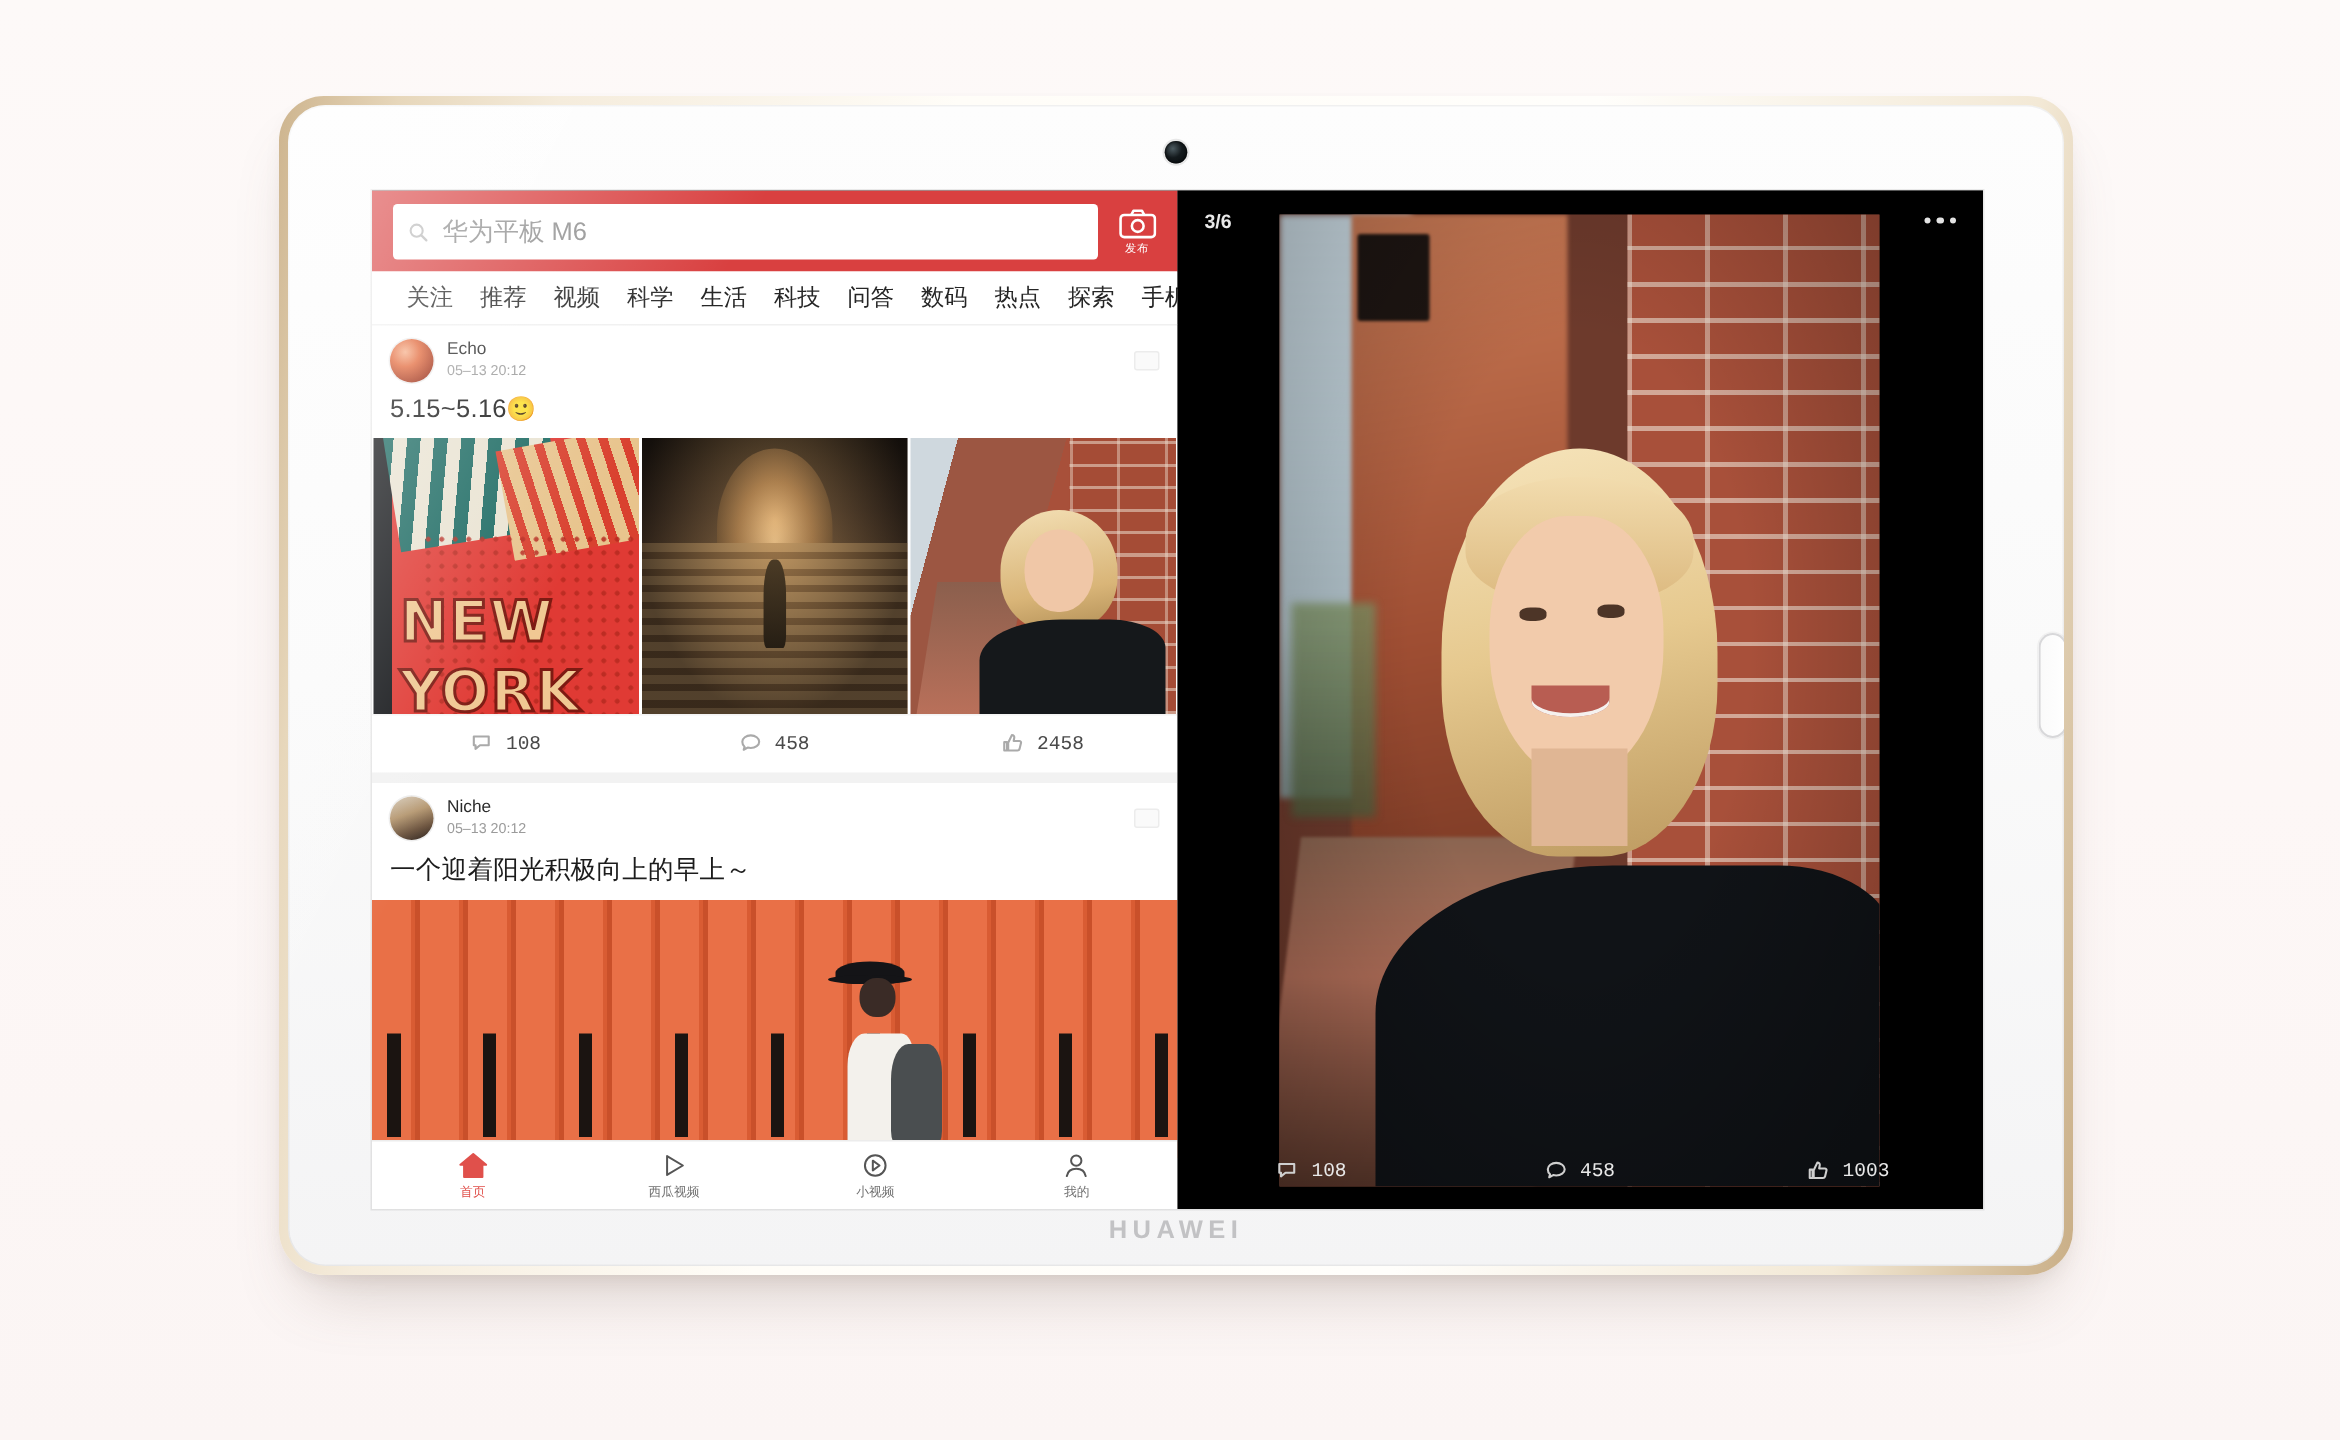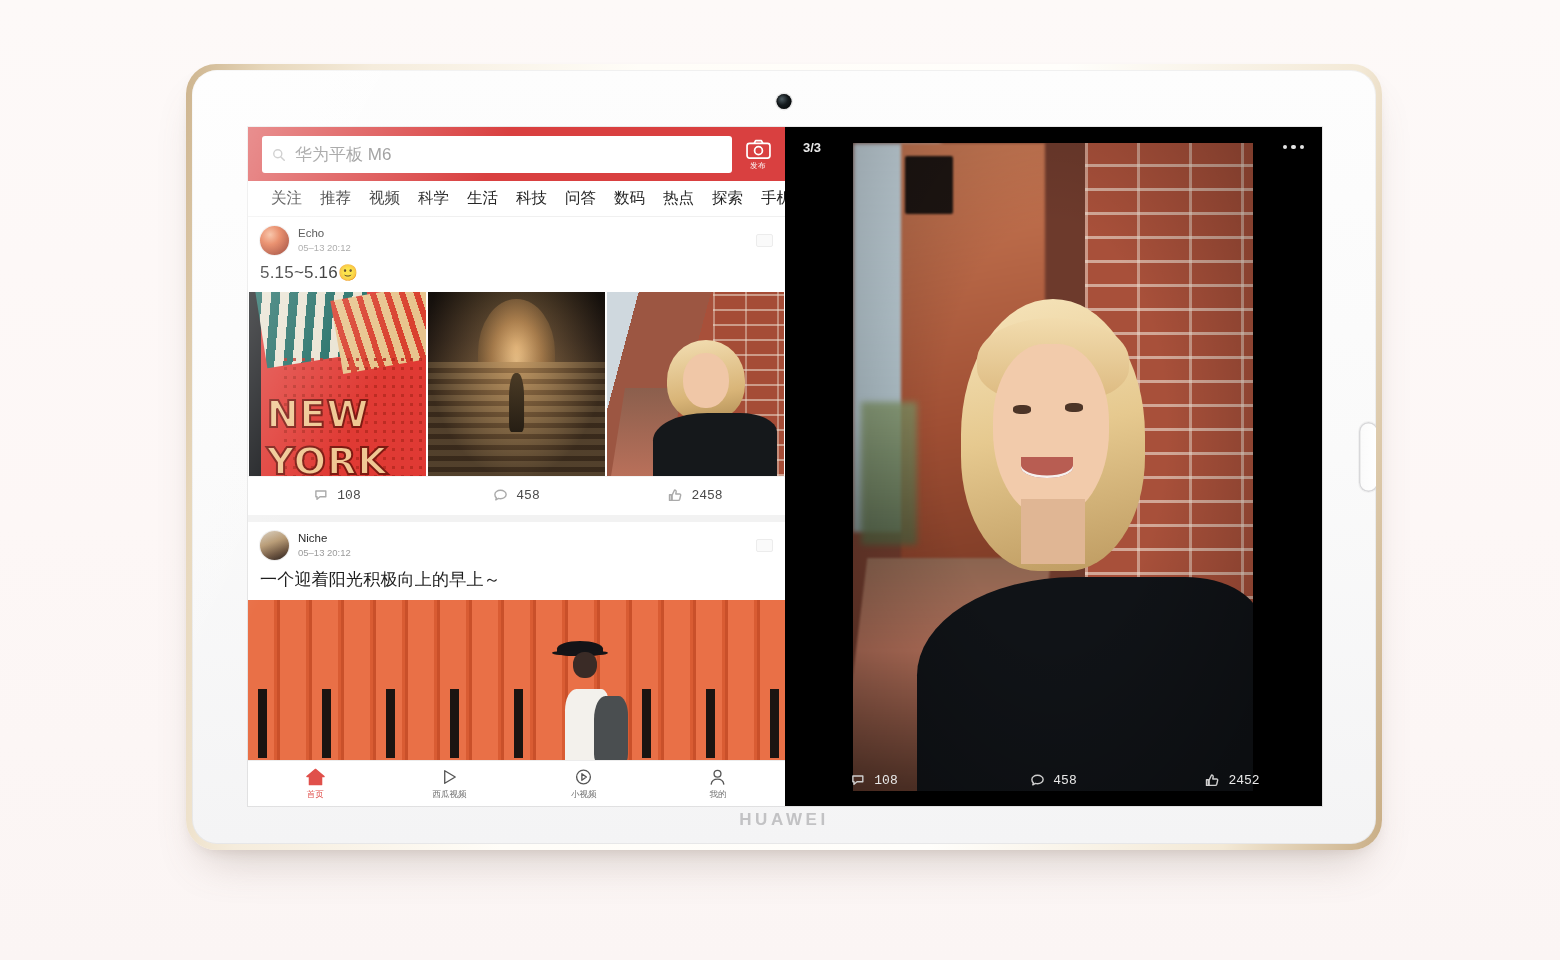--- a/index.html
+++ b/index.html
@@ -411,21 +411,21 @@
                 <circle cx="11" cy="6.6" r="3.6"></circle>
                   <path d="M4.4 17.4c.6-3.5 3.3-5.2 6.6-5.2s6 1.7 6.6 5.2"></path>
               </svg>
               <span class="nav-label">我的</span>
             </div>
           </div>
         </div>
 
         <div id="viewer">
           <div class="v-top">
-            <span class="v-count">3/3</span>
+            <span class="v-count">3/6</span>
             <span class="v-dots">
                 <i></i>
                 <i></i>
                 <i></i>
               </span>
           </div>
 
           <div class="v-photo">
             <div class="bp">
               <div class="sky"></div>
@@ -456,21 +456,21 @@
               <svg class="ic" viewBox="0 0 16 16">
                 <path d="M8 2.4c3.3 0 6 2 6 4.5s-2.7 4.5-6 4.5c-.8 0-1.5-.1-2.2-.3L3 12.6l.6-2.1C2.6 9.7 2 8.5 2 6.9c0-2.5 2.7-4.5 6-4.5z"></path>
               </svg>
               <span class="num">458</span>
             </div>
             <div class="stat">
               <svg class="ic" viewBox="0 0 16 16">
                 <path d="M1.6 7.2h2v6h-2z"></path>
                 <path d="M4.4 7.6 7 2.2c1.3 0 1.9.8 1.7 2L8.3 6.4h4c.9 0 1.4.7 1.2 1.5l-1 4.1c-.2.7-.7 1.2-1.5 1.2H4.4z"></path>
               </svg>
-              <span class="num">2452</span>
+              <span class="num">1003</span>
             </div>
           </div>
         </div>
 
       </div>
     </div>
   </div>
 </div>
 
 </body></html>

